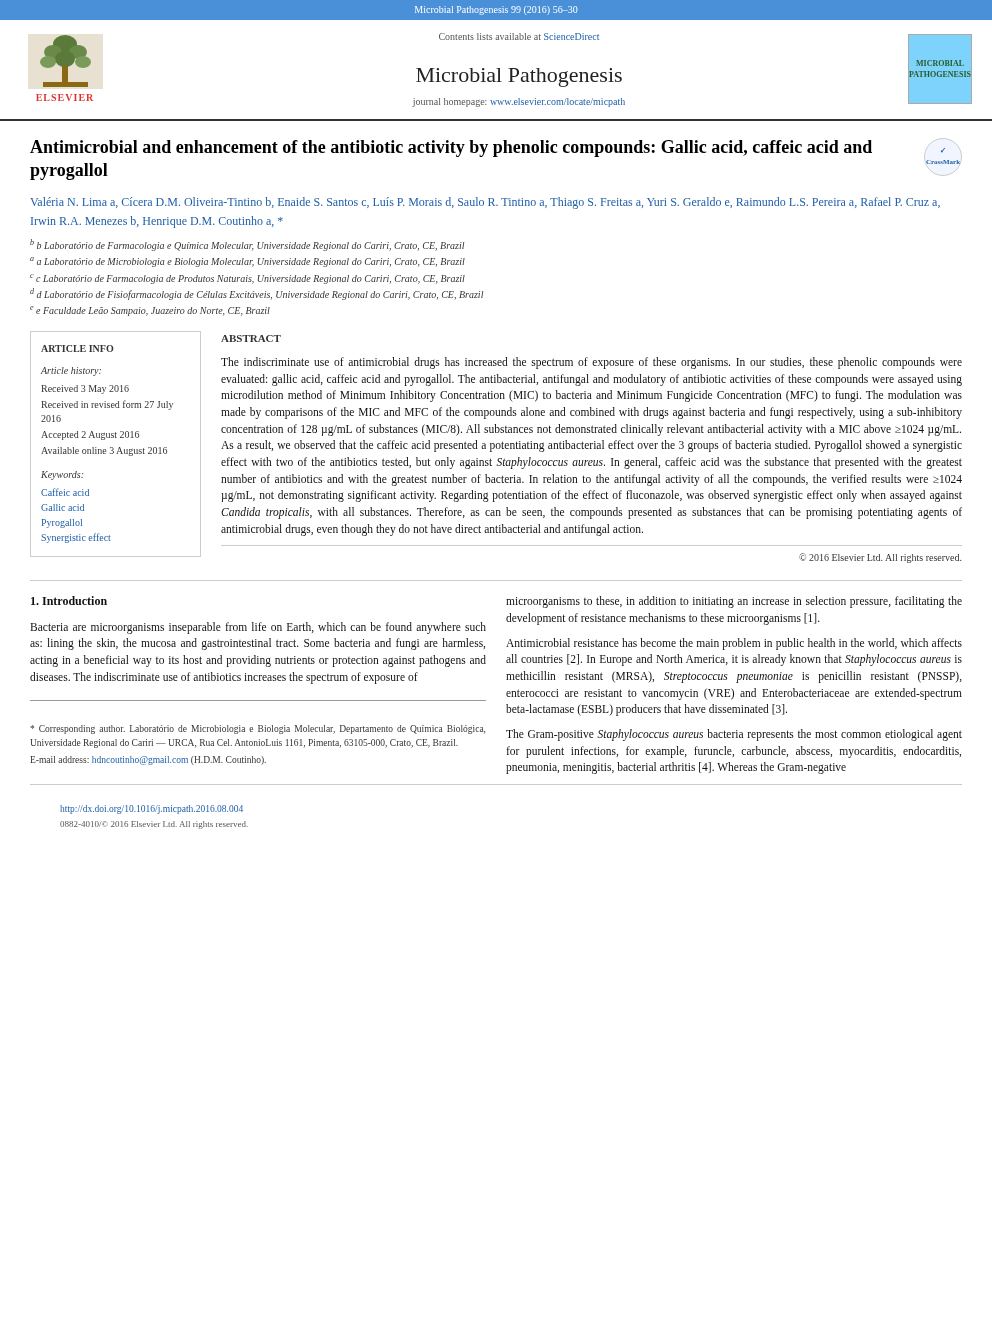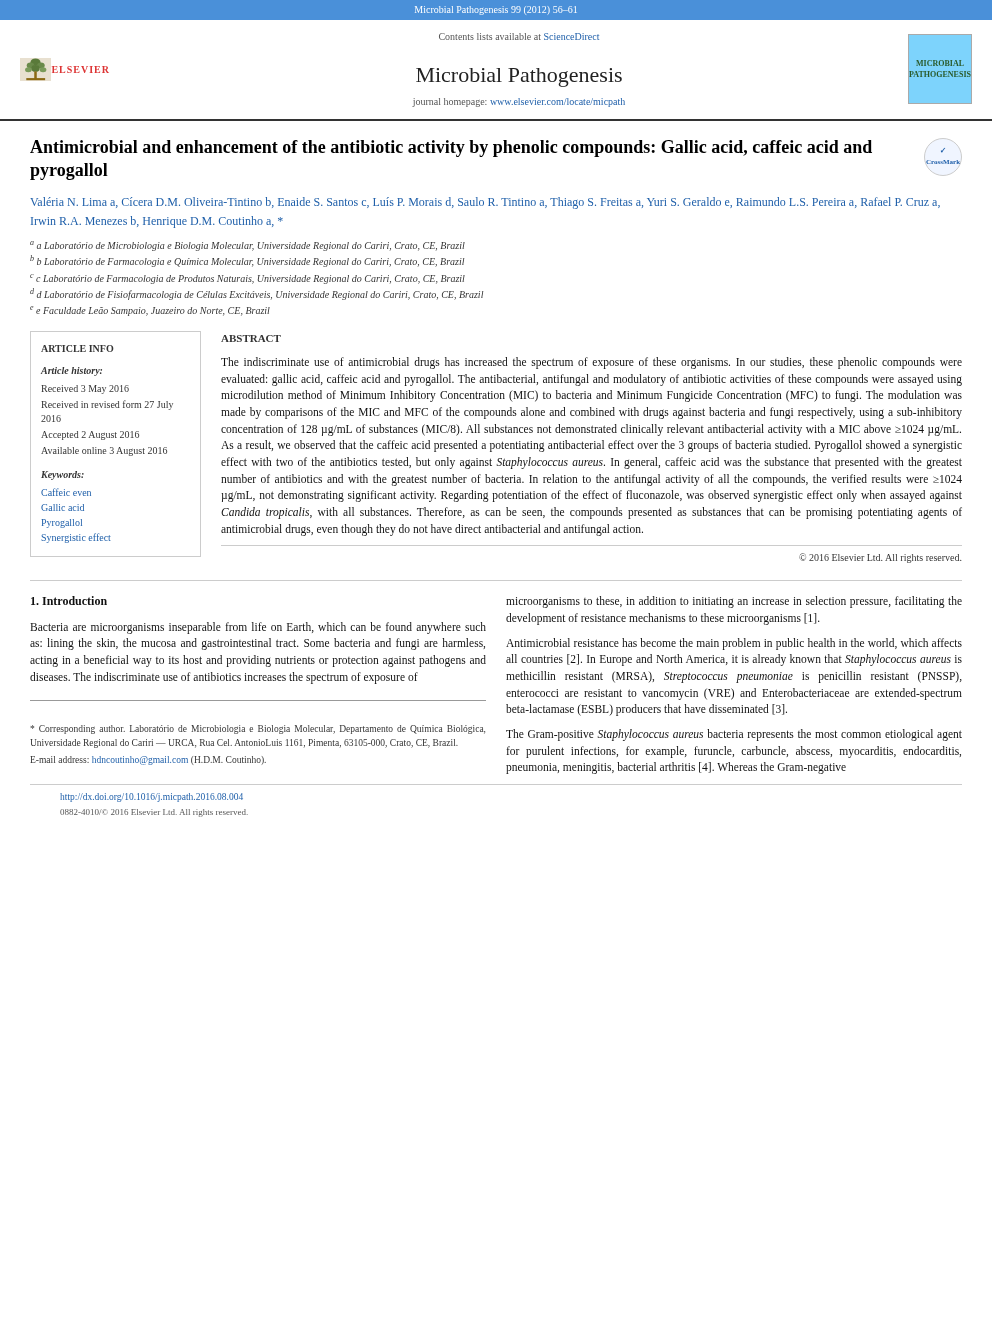--- a/index.html
+++ b/index.html
@@ -25,21 +25,21 @@
     
     .journal-header {
       display: flex;
       align-items: center;
       padding: 10px 20px;
       border-bottom: 2px solid #333;
     }
     .journal-header .elsevier-logo {
       width: 90px;
       display: flex;
-      flex-direction: row;
+      flex-direction: column;
       align-items: center;
       margin-right: 20px;
     }
     .elsevier-text {
       font-size: 10px;
       color: #d33;
       font-weight: bold;
       margin-top: 2px;
       letter-spacing: 1px;
     }
@@ -155,21 +155,21 @@
       font-size: 10px;
     }
     .article-info-box h4 {
       font-size: 10px;
       font-weight: bold;
       font-variant: small-caps;
       margin-bottom: 8px;
       color: #333;
     }
     .info-section-title {
-      font-weight: bold;
+      font-weight: normal;
       font-style: italic;
       font-size: 10px;
       margin-bottom: 4px;
       color: #333;
     }
     .info-date-item {
       margin-bottom: 2px;
       color: #333;
     }
     .keywords-section { margin-top: 10px; }
@@ -238,35 +238,35 @@
       margin-top: 15px;
       padding-top: 22px;
       font-size: 9.5px;
       color: #333;
     }
     .footnote-section p { margin-bottom: 3px; }
 
     
     .bottom-bar {
       border-top: 1px solid #ccc;
-      padding: 6px 30px;
+      padding: 18px 30px;
       font-size: 9.5px;
       color: #2060aa;
     }
     .bottom-bar .doi-link { color: #2060aa; }
     .issn-line { color: #555; font-size: 9px; margin-top: 2px; }
 
     
     .elsevier-svg { width: 75px; height: 55px; }
   </style>
 </head>
 <body>
 
 <div class="top-bar">
-  <span>Microbial Pathogenesis 99 (2012) 56–61</span>
+  <span>Microbial Pathogenesis 99 (2016) 56–30</span>
 </div>
 
 <div class="journal-header">
   <div class="elsevier-logo">
     <svg class="elsevier-svg" viewBox="0 0 75 55" xmlns="http://www.w3.org/2000/svg">
       <rect width="75" height="55" fill="#e8e0d0"></rect>
 
       <ellipse cx="37" cy="10" rx="12" ry="9" fill="#5a7a3a"></ellipse>
       <ellipse cx="25" cy="18" rx="9" ry="7" fill="#6a8a4a"></ellipse>
       <ellipse cx="50" cy="18" rx="9" ry="7" fill="#6a8a4a"></ellipse>
@@ -303,42 +303,42 @@
         <span style="font-size:8px;color:#2060aa;font-weight:bold;">✓<br><span style="font-size:7px;">CrossMark</span></span>
       </div>
     </div>
   </div>
 
   <div class="authors">
     <span>Valéria N. Lima a, Cícera D.M. Oliveira-Tintino b, Enaide S. Santos c, Luís P. Morais d, Saulo R. Tintino a, Thiago S. Freitas a, Yuri S. Geraldo e, Raimundo L.S. Pereira a, Rafael P. Cruz a, Irwin R.A. Menezes b, Henrique D.M. Coutinho a, *</span>
   </div>
 
   <div class="affiliations">
+    <div><sup>b</sup> <span>b  Laboratório de Farmacologia e Química Molecular, Universidade Regional do Cariri, Crato, CE, Brazil</span></div>
     <div><sup>a</sup> <span>a  Laboratório de Microbiologia e Biologia Molecular, Universidade Regional do Cariri, Crato, CE, Brazil</span></div>
-    <div><sup>b</sup> <span>b  Laboratório de Farmacologia e Química Molecular, Universidade Regional do Cariri, Crato, CE, Brazil</span></div>
     <div><sup>c</sup> <span>c  Laboratório de Farmacologia de Produtos Naturais, Universidade Regional do Cariri, Crato, CE, Brazil</span></div>
     <div><sup>d</sup> <span>d  Laboratório de Fisiofarmacologia de Células Excitáveis, Universidade Regional do Cariri, Crato, CE, Brazil</span></div>
     <div><sup>e</sup> <span>e  Faculdade Leão Sampaio, Juazeiro do Norte, CE, Brazil</span></div>
   </div>
 
   <div class="two-col">
 
     <div class="left-col">
       <div class="article-info-box">
         <h4>ARTICLE INFO</h4>
         <div class="info-section-title">Article history:</div>
         <div class="info-date-item">Received 3 May 2016</div>
         <div class="info-date-item">
           <span>Received in revised form 27 July 2016</span>
         </div>
         <div class="info-date-item">Accepted 2 August 2016</div>
         <div class="info-date-item">Available online 3 August 2016</div>
         <div class="keywords-section">
           <div class="info-section-title">Keywords:</div>
-          <div class="kw-item">Caffeic even</div>
+          <div class="kw-item">Caffeic acid</div>
           <div class="kw-item">Gallic acid</div>
           <div class="kw-item">Pyrogallol</div>
           <div class="kw-item">Synergistic effect</div>
         </div>
       </div>
     </div>
 
     <div class="right-col">
       <div class="abstract-box">
         <h4>ABSTRACT</h4>

